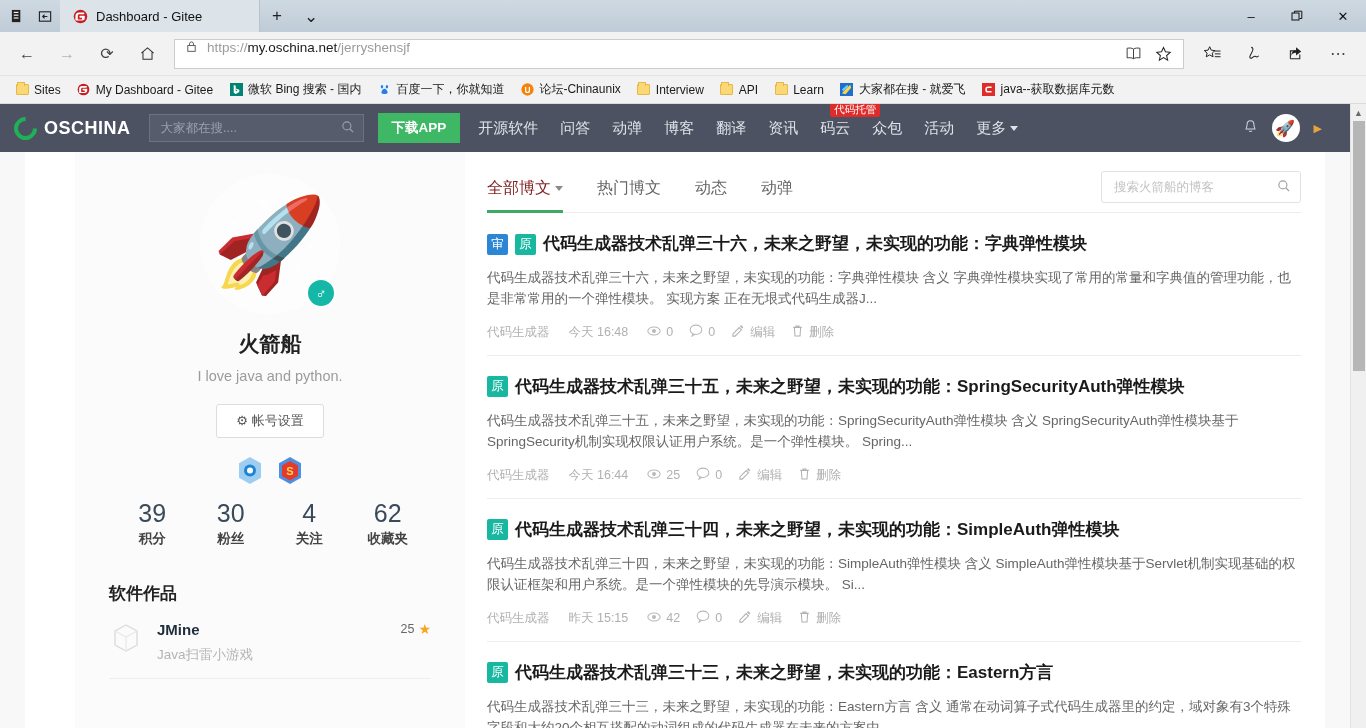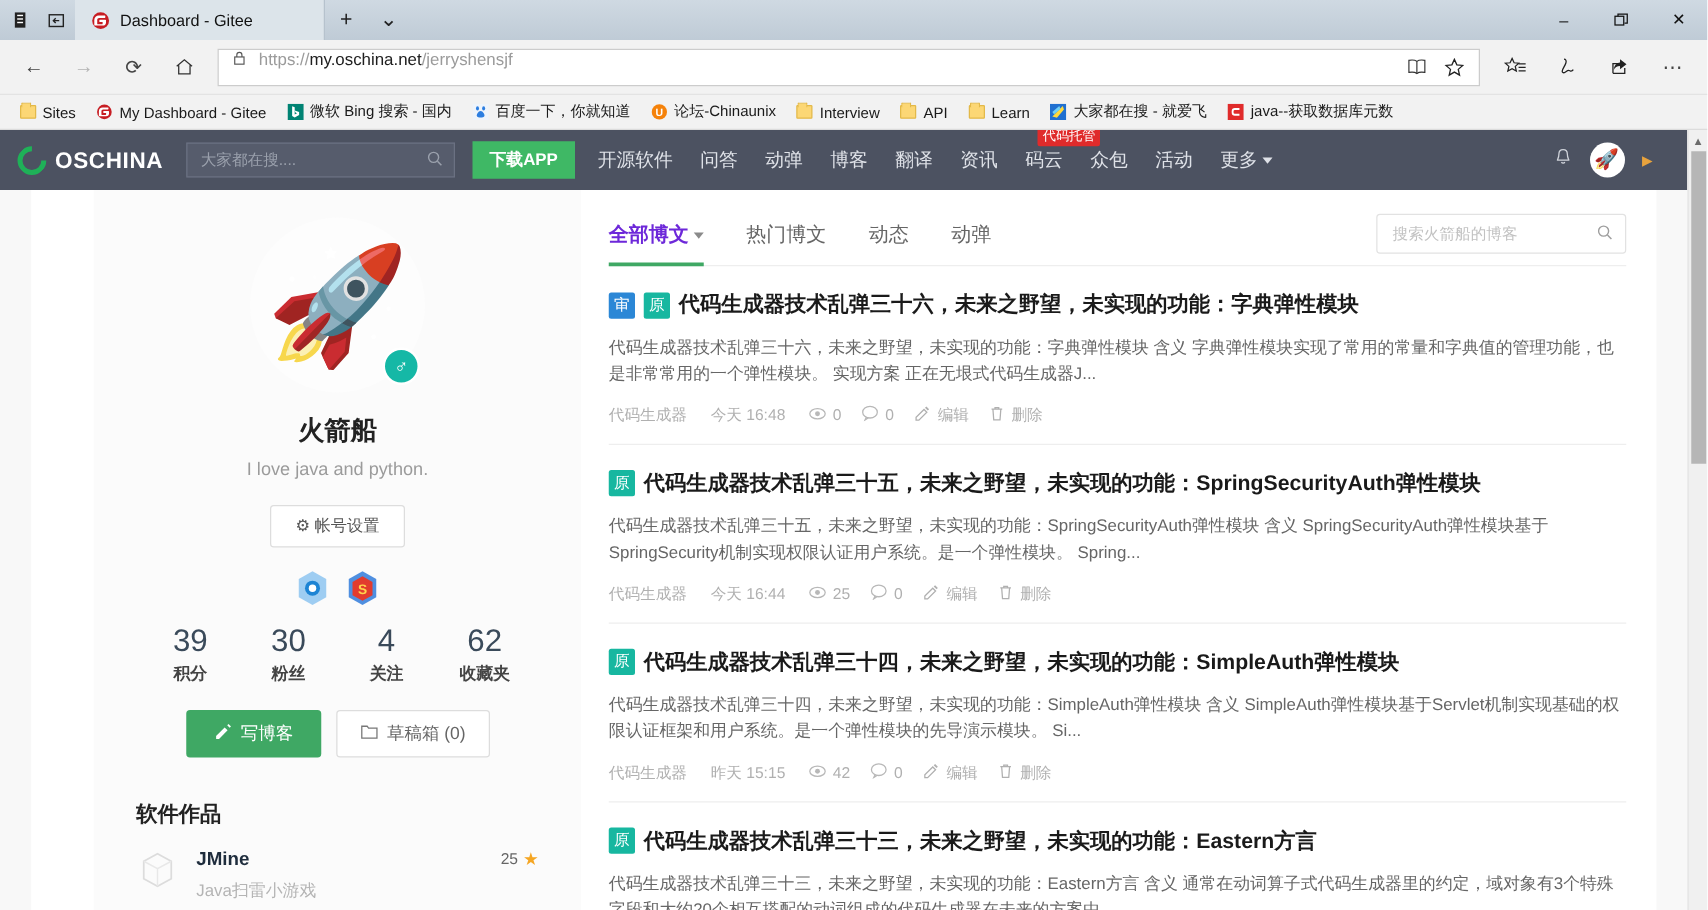--- a/index.html
+++ b/index.html
@@ -163,21 +163,21 @@
   .soft-name { font-size:15px; font-weight:bold; color:#1f2d3d; }
   .soft-desc { font-size:13.5px; color:#b4b4b4; margin-top:8px; }
   .soft-stars { font-size:12.5px; color:#666; white-space:nowrap; display:flex; align-items:center; gap:4px; }
   .star { color:#f5a623; font-size:14px; }
 
   
   .tabrow { display:flex; align-items:center; border-bottom:1px solid #eee; position:relative; }
   .ctab {
     font-size:16px; color:#666; padding:8px 0 13px; margin-right:34px; white-space:nowrap;
   }
-  .ctab.active { color:#6d28d9; font-weight:bold; position:relative; }
+  .ctab.active { color:#7f1d1d; font-weight:normal; position:relative; }
   .ctab.active:after {
     content:""; position:absolute; left:0; right:0; bottom:-1px; height:3px; background:#3fa864;
   }
   .blog-search {
     margin-left:auto; width:200px; height:32px; border:1px solid #e2e2e2; border-radius:3px;
     display:flex; align-items:center; padding:0 9px 0 12px; margin-bottom:8px;
   }
   .blog-search input {
     flex:1; border:none; outline:none; font-size:12.5px; color:#555; font-family:inherit; background:transparent;
   }
@@ -479,39 +479,20 @@
               </div>
               <div class="stat">
                 <div class="num">4</div>
                 <div class="lbl">关注</div>
               </div>
               <div class="stat">
                 <div class="num">62</div>
                 <div class="lbl">收藏夹</div>
               </div>
             </div>
-          <div class="actions">
-            <div class="btn-primary">
-              <span>
-                <svg width="15" height="15" viewBox="0 0 16 16">
-                    <path d="M2 11.5V14h2.5l7.3-7.3-2.5-2.5z" fill="#fff"></path>
-                    <path d="M13.6 4.5l-2.1-2.1 1.1-1.1 2.1 2.1z" fill="#fff"></path>
-                  </svg>
-              </span>
-              <span>写博客</span>
-            </div>
-            <div class="btn-ghost">
-              <span>
-                <svg width="15" height="14" viewBox="0 0 16 15">
-                    <path d="M1.5 3.2h4.6l1.2 1.7h7.2v8.4H1.5z" fill="none" stroke="#777" stroke-width="1.1"></path>
-                  </svg>
-              </span>
-              <span>草稿箱 (0)</span>
-            </div>
-          </div>
           <div class="sec-title">软件作品</div>
           <div id="software-list">
               <div class="soft-item">
                 <span class="cube"><svg width="34" height="34" viewBox="0 0 34 34">
                     <path d="M17 4l11 6v14l-11 6-11-6V10z" fill="none" stroke="#dcdcdc" stroke-width="1.4"></path>
                     <path d="M6 10l11 6 11-6M17 16v14" fill="none" stroke="#e8e8e8" stroke-width="1.2"></path>
                   </svg></span>
                 <div class="soft-body">
                   <div class="soft-name">JMine</div>
                   <div class="soft-desc">Java扫雷小游戏</div>

